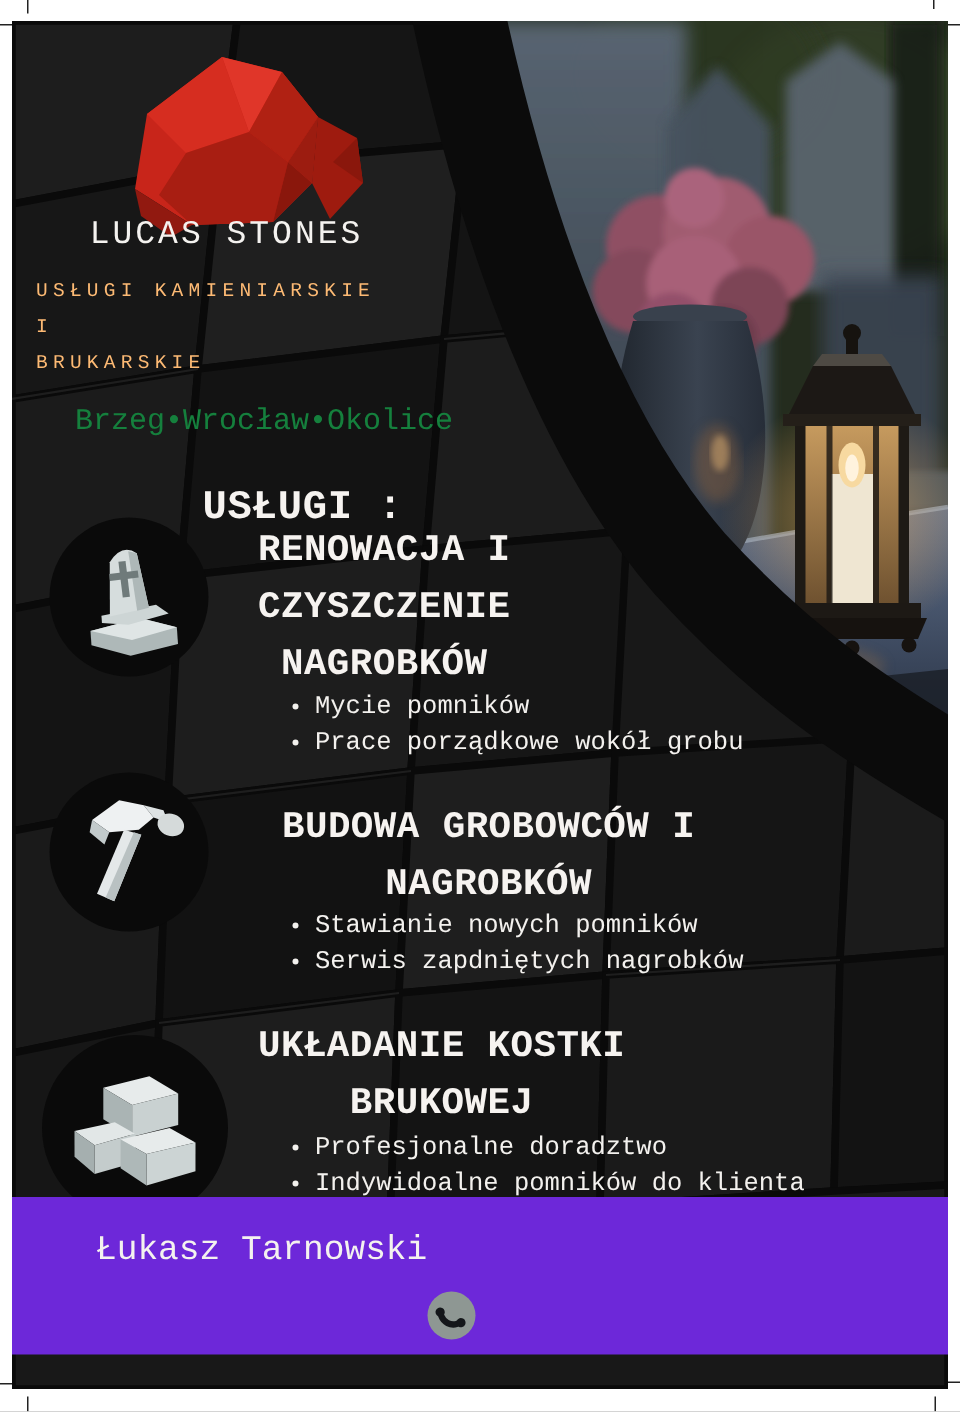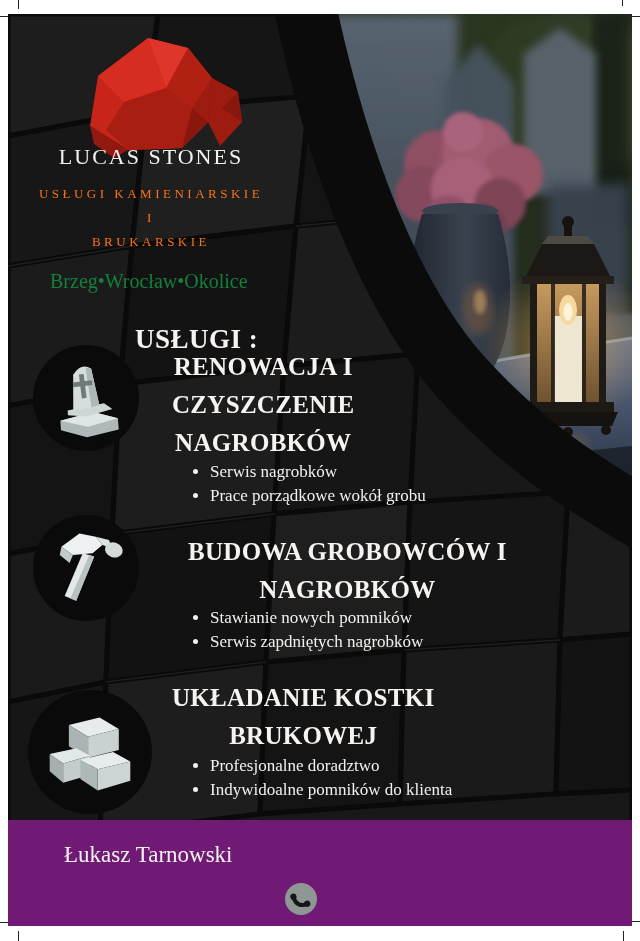--- a/index.html
+++ b/index.html
@@ -1,50 +1,50 @@
 <!DOCTYPE html>
 <html><head>
 <meta charset="utf-8">
 <style>
   html,body { margin:0; padding:0; background:#ffffff; }
   .page {
     position:relative; width:640px; height:941px; background:#ffffff;
-    font-family:Liberation Serif, serif; overflow:hidden;
+    font-family:Liberation Mono, monospace; overflow:hidden;
   }
   .crop { position:absolute; background:#222222; }
   .flyer {
     position:absolute; left:8px; top:14px; width:624px; height:912px;
     background:#181818; overflow:hidden;
   }
   .scene { position:absolute; left:0; top:0; width:624px; height:912px; display:block; }
   .abs { position:absolute; }
   .brand-name {
     left:30px; top:130px; width:226px; text-align:center;
     color:#f4f2ef; font-size:22px; font-weight:400; letter-spacing:2px; white-space:nowrap;
   }
   .tagline {
-    left:16px; top:168px; width:254px; text-align:center;
-    color:#f97316; font-size:13px; font-weight:400; letter-spacing:3.5px; line-height:24px;
+    left:16px; top:168px; width:254px; 
+    color:#fdba74; font-size:13px; font-weight:400; letter-spacing:3.5px; line-height:24px;
   }
   .locations {
     left:42px; top:256px; color:#15803d; font-size:20px; font-weight:400; white-space:nowrap;
   }
   .services-heading {
     left:127px; top:282px; color:#f6f3f0; font-size:27px; font-weight:800; letter-spacing:0.5px;margin-top:28px;
   }
   .icon-circle {
     position:absolute; background:#0a0a0a; border-radius:50%;
     display:flex; align-items:center; justify-content:center;
   }
   .svc-title { color:#f6f3f0; font-size:25px; font-weight:800; letter-spacing:0.3px; line-height:38px;text-align:center; }
   .svc-title .line { display:block; white-space:nowrap; }
   .svc-bullets { margin:0; padding-left:16px; color:#f3f1ee; }
   .svc-bullets li { font-size:17px; line-height:24px; list-style:disc; white-space:nowrap; }
   .footer {
-    position:absolute; left:0; top:806px; width:624px; height:118px; background:#701a75;
+    position:absolute; left:0; top:784px; width:624px; height:105px; background:#6d28d9;
   }
   .footer-name {
     left:56px; top:22px; color:#f4f2ef; font-size:23px; font-weight:400; white-space:nowrap;
   }
   .phone-row {
     left:276px; top:62px; display:flex; align-items:center; gap:9px;
   }
   .phone-number { color:#f2f0ed; font-size:24px; font-weight:400; white-space:nowrap; }
 </style>
 </head>
@@ -226,21 +226,21 @@
           <rect x="35" y="29" width="24" height="6" fill="#6f7a7a" transform="rotate(-3 47 32)"></rect>
         </g>
       </svg>
     </div>
     <div class="abs svc-title" style="left:164px;top:334px">
       <span class="line">RENOWACJA I</span>
       <span class="line">CZYSZCZENIE</span>
       <span class="line">NAGROBKÓW</span>
     </div>
     <ul class="abs svc-bullets" style="left:186px;top:446px">
-      <li><span>Serwis nagrobków</span></li>
+      <li><span>Mycie pomników</span></li>
       <li><span>Prace porządkowe wokół grobu</span></li>
     </ul>
 
     <div class="icon-circle" style="left:25px;top:501px;width:106px;height:106px">
       <svg width="82" height="82" viewBox="0 0 100 100">
         <polygon points="20,24 42,8 62,12 70,22 58,32 34,34" fill="#eef1f2"></polygon>
         <polygon points="20,24 34,34 30,44 18,34" fill="#c2cacb"></polygon>
         <polygon points="62,12 70,22 82,26 78,16" fill="#dde2e3"></polygon>
         <ellipse cx="84" cy="28" rx="11" ry="9" fill="#d5dada" transform="rotate(20 84 28)"></ellipse>
         <polygon points="46,32 60,36 38,90 24,84" fill="#e4e8e9"></polygon>

